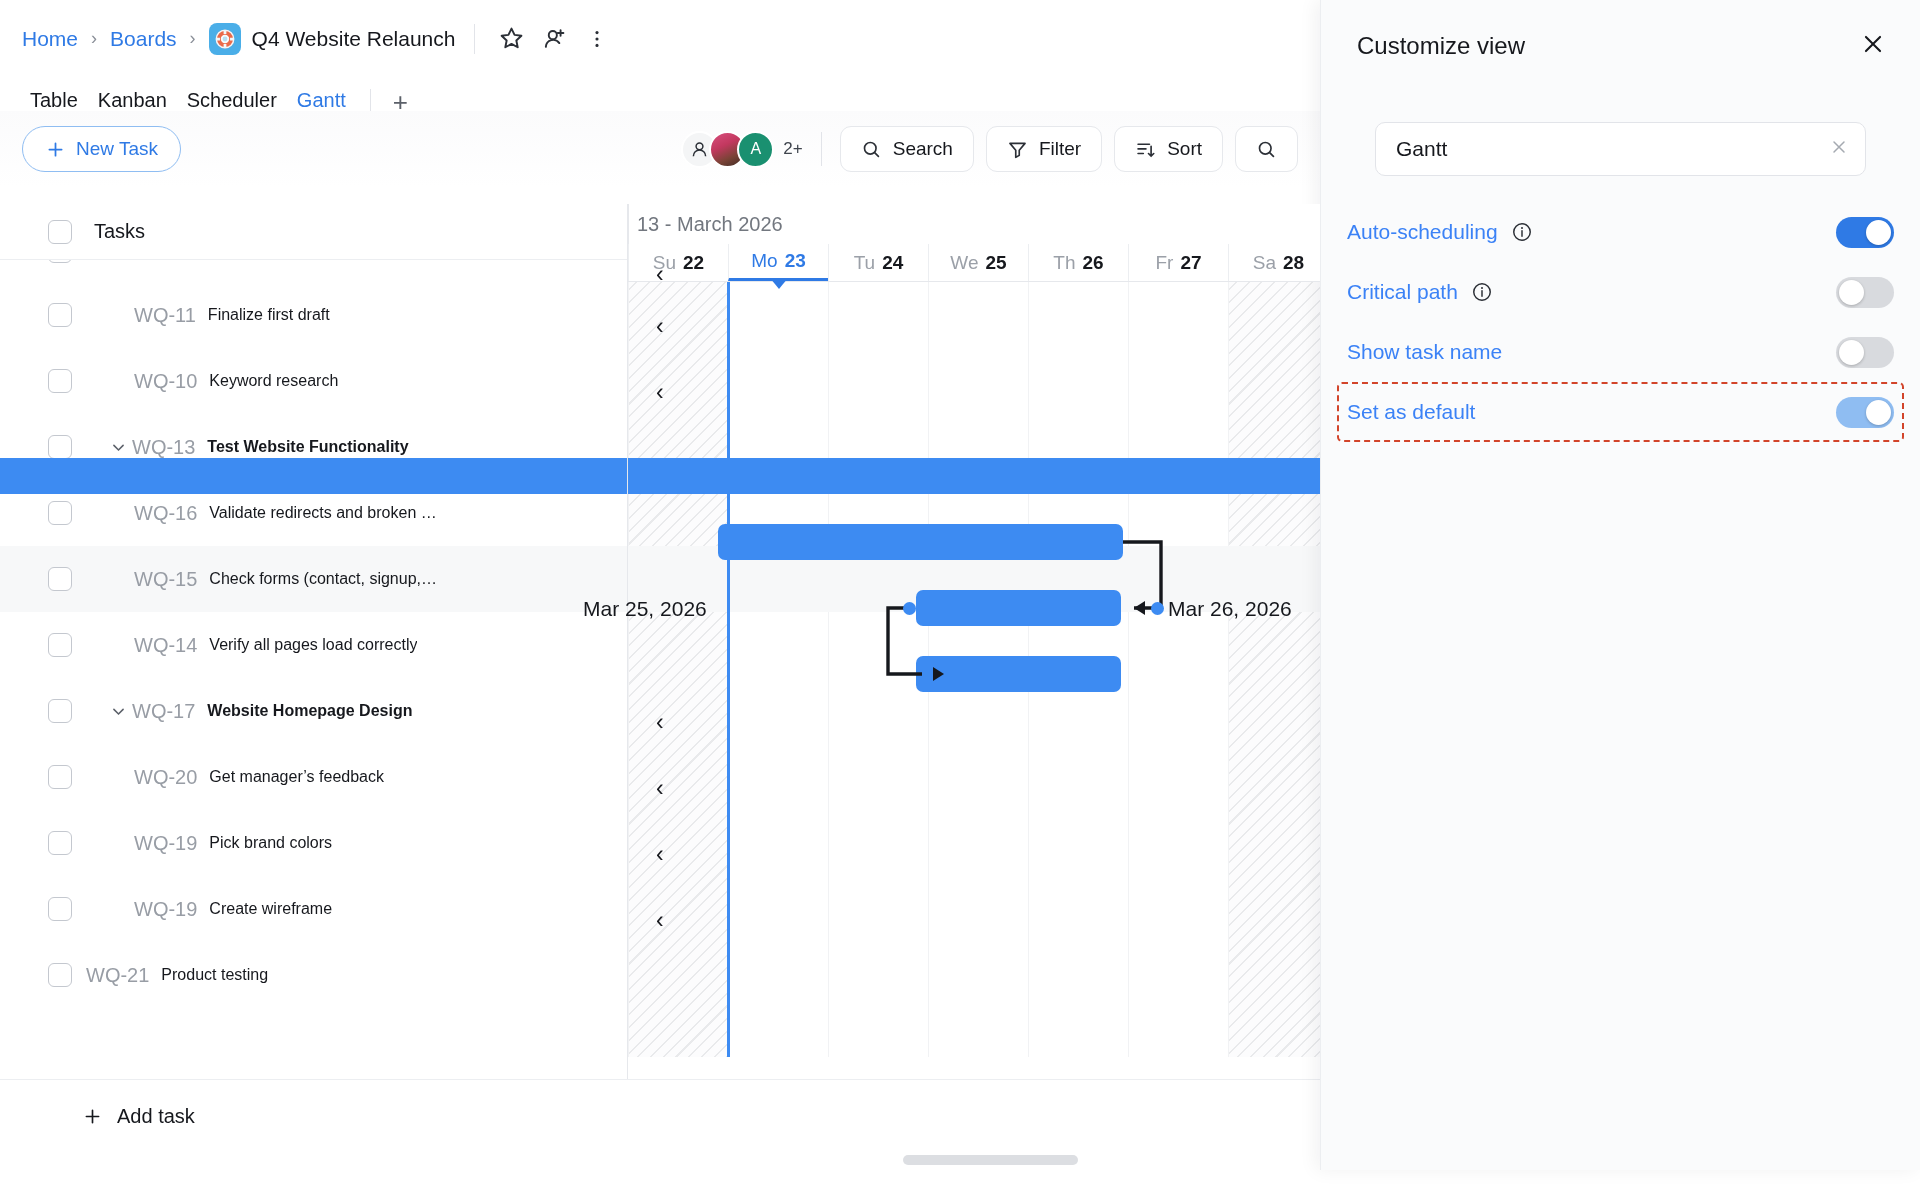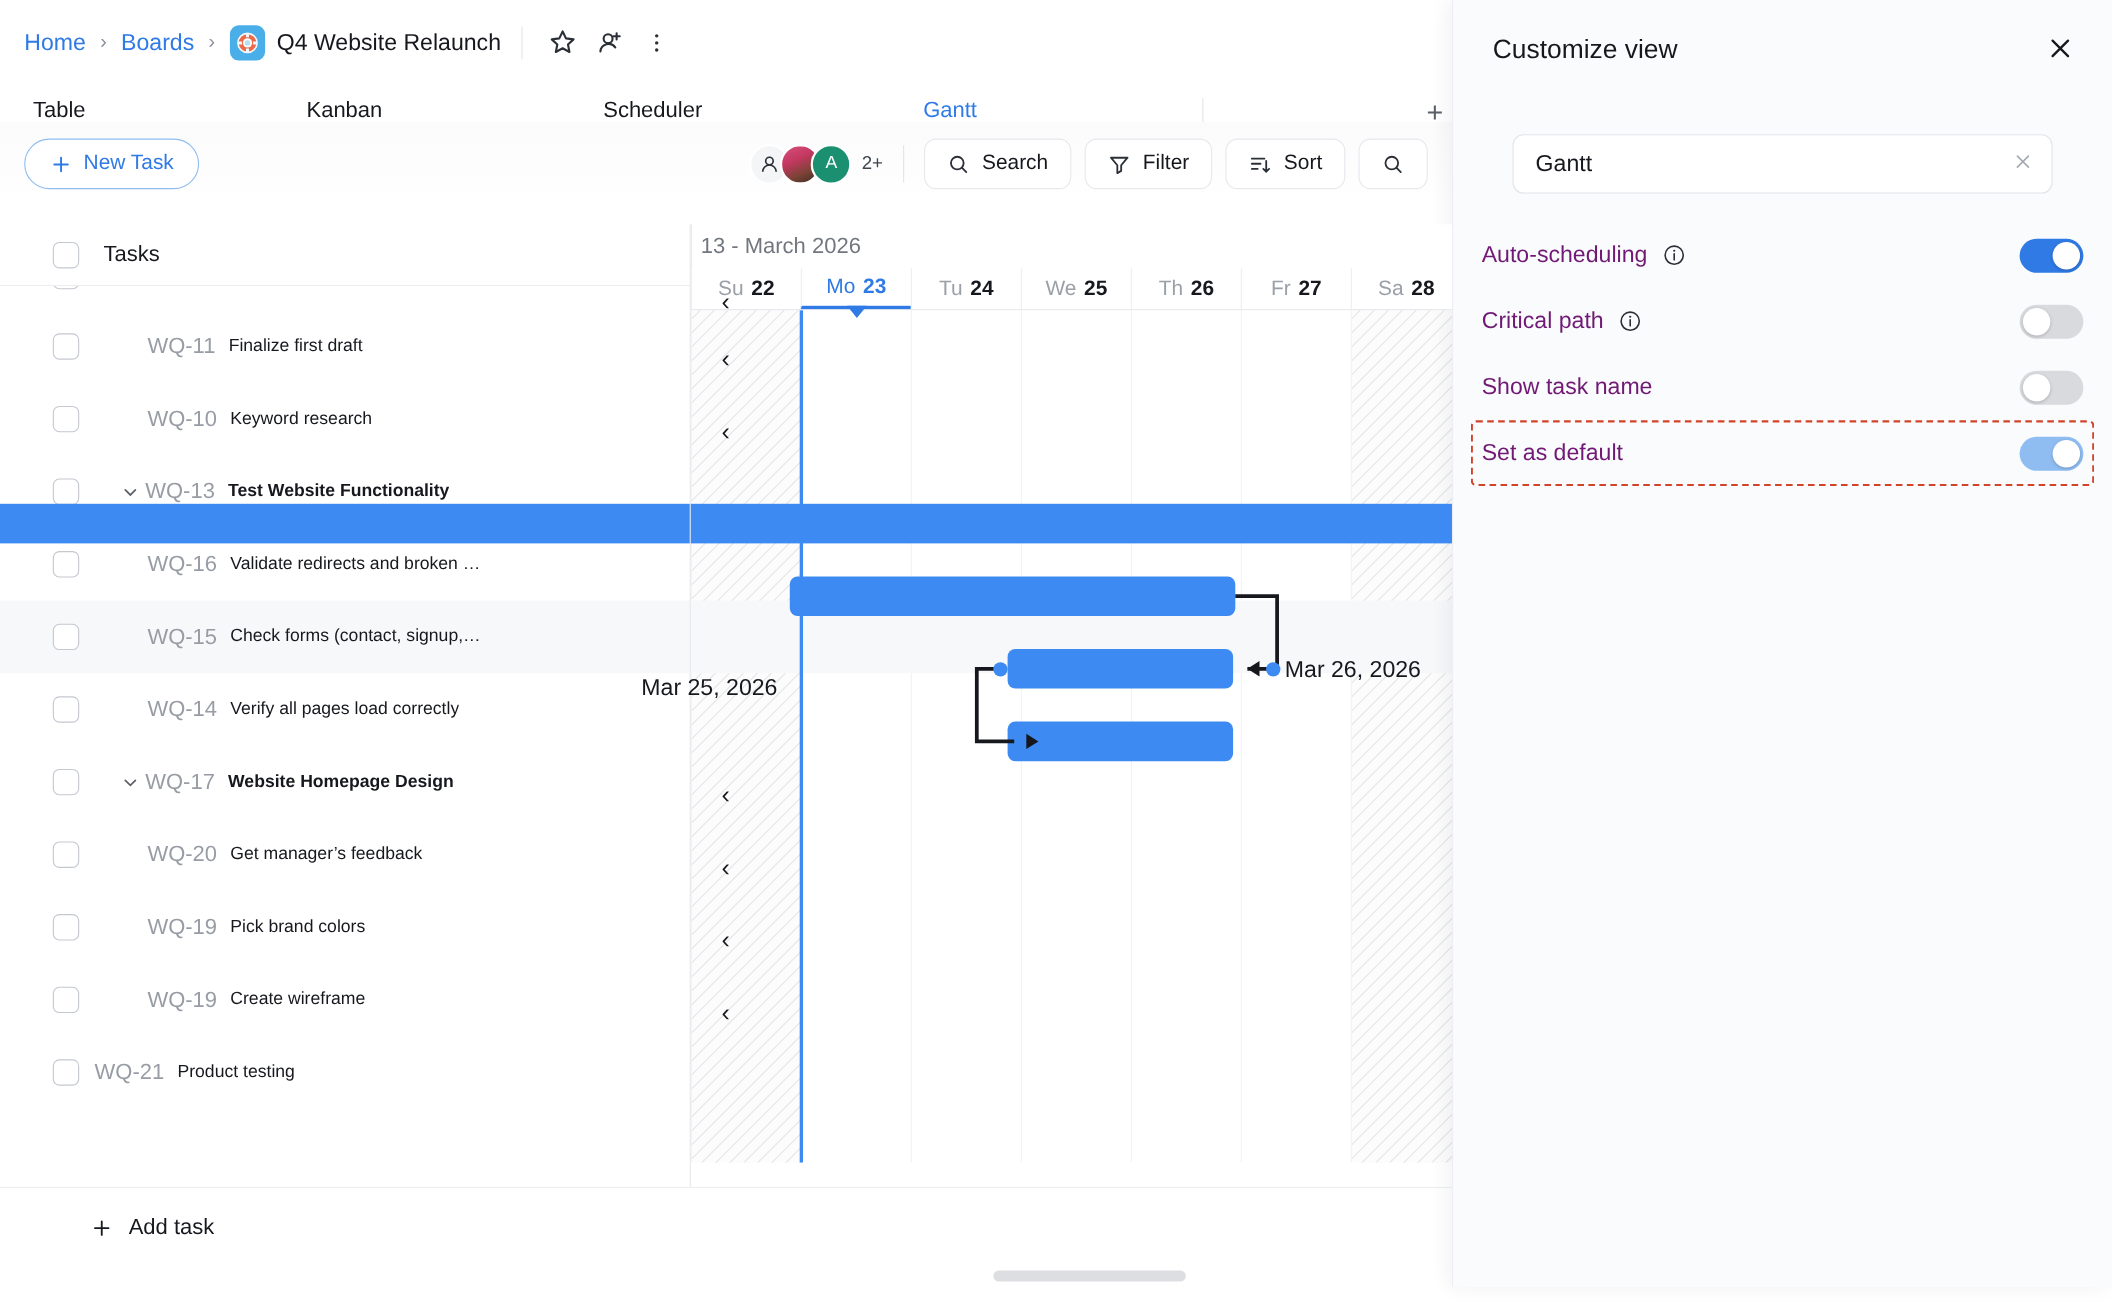--- a/index.html
+++ b/index.html
@@ -17,21 +17,21 @@
   .crumb-sep { font-size:18px; color:#8a8f98; margin:0 13px; }
   .board-icon { width:32px; height:32px; border-radius:8px; background:#4aaee8;
                 display:flex; align-items:center; justify-content:center; margin-right:11px; }
   .board-title { font-size:21px; color:#16181d; }
   .hdr-div { width:1px; height:30px; background:#e2e4e9; margin:0 19px; }
   .icon-btn { width:34px; height:34px; display:flex; align-items:center;
               justify-content:center; cursor:pointer; margin-right:9px; }
 
   
   .tabsrow { position:absolute; left:0; top:77px; width:1320px; height:50px;
-             display:flex; align-items:center; padding-left:20px;justify-content:space-between; }
+             display:flex; align-items:center; padding-left:20px; }
   .tab { font-size:20px; color:#16181d; padding:0 10px; height:50px;
          line-height:46px; cursor:pointer; position:relative; }
   .tab.active { color:#2f7ae5; }
   .tab.active:after { content:""; position:absolute; left:8px; right:8px; bottom:0;
                       height:3px; background:#2f7ae5; border-radius:2px; }
   .tab-div { width:1px; height:26px; background:#e2e4e9; margin:0 14px; }
   .tab-plus { font-size:26px; color:#5b6069; cursor:pointer; padding:0 8px; }
 
   
   .toolbar { position:absolute; left:0; top:111px; width:1320px; height:76px;
@@ -126,21 +126,21 @@
   .panel-x { margin-left:auto; cursor:pointer; }
   .panel-card { margin:6px 28px 0 28px; padding:24px 26px 8px 26px; }
   .fld-label { font-size:20px; color:#72777f; margin-bottom:14px; }
   .req { color:#d23f31; }
   .fld-input { display:flex; align-items:center; height:54px; border:1px solid #e2e4e9;
                border-radius:10px; background:#fff; padding:0 16px 0 20px; }
   .fld-input input { border:none; outline:none; font-size:21px; color:#16181d;
                      flex:1; background:transparent; font-family:inherit; }
   .clear-x { color:#a5aab1; cursor:pointer; }
   .optrow { display:flex; align-items:center; height:60px; padding:0 26px; }
-  .optlabel { font-size:21px; color:#701a75; }
+  .optlabel { font-size:21px; color:#3b82f6; }
   .infoi { margin-left:13px; display:inline-flex; cursor:pointer; }
   .sw { margin-left:auto; width:58px; height:31px; border-radius:16px;
         position:relative; cursor:pointer; flex:none; }
   .sw .knob { position:absolute; top:3px; width:25px; height:25px; border-radius:50%;
               background:#fff; box-shadow:0 1px 3px rgba(0,0,0,.22); }
   .sw.on { background:#2f7ae5; } .sw.on .knob { right:3px; }
   .sw.off { background:#d8dade; } .sw.off .knob { left:3px; }
   .sw.on.soft { background:#8fbdf2; } .sw.on.soft .knob { right:3px; }
   .hl-box { position:absolute; left:16px; right:16px; height:60px;
             border:2.5px dashed #d2442a; border-radius:5px; pointer-events:none; }
@@ -322,21 +322,21 @@
         <div class="dot" style="left:523px; top:342px;"></div>
 
         <div class="chevmark" style="left:28px; top:1px">‹</div>
         <div class="chevmark" style="left:28px; top:53px">‹</div>
         <div class="chevmark" style="left:28px; top:119px">‹</div>
         <div class="chevmark" style="left:28px; top:449px">‹</div>
         <div class="chevmark" style="left:28px; top:515px">‹</div>
         <div class="chevmark" style="left:28px; top:581px">‹</div>
         <div class="chevmark" style="left:28px; top:647px">‹</div>
 
-        <div class="tip" style="left:-45px; top:354px">Mar 25, 2026</div>
+        <div class="tip" style="left:-45px; top:337px">Mar 25, 2026</div>
         <div class="tip" style="left:540px; top:337px">Mar 26, 2026</div>
       </div>
 
       <div class="row clipped">
         <div class="row-left">
           <span class="chk" style="margin-top:-40px"></span>
           <span class="tid indent2" style="margin-top:-44px">WQ-12</span>
           <span class="tname" style="margin-top:-44px">Internal proofreading</span>
         </div>
       </div>

